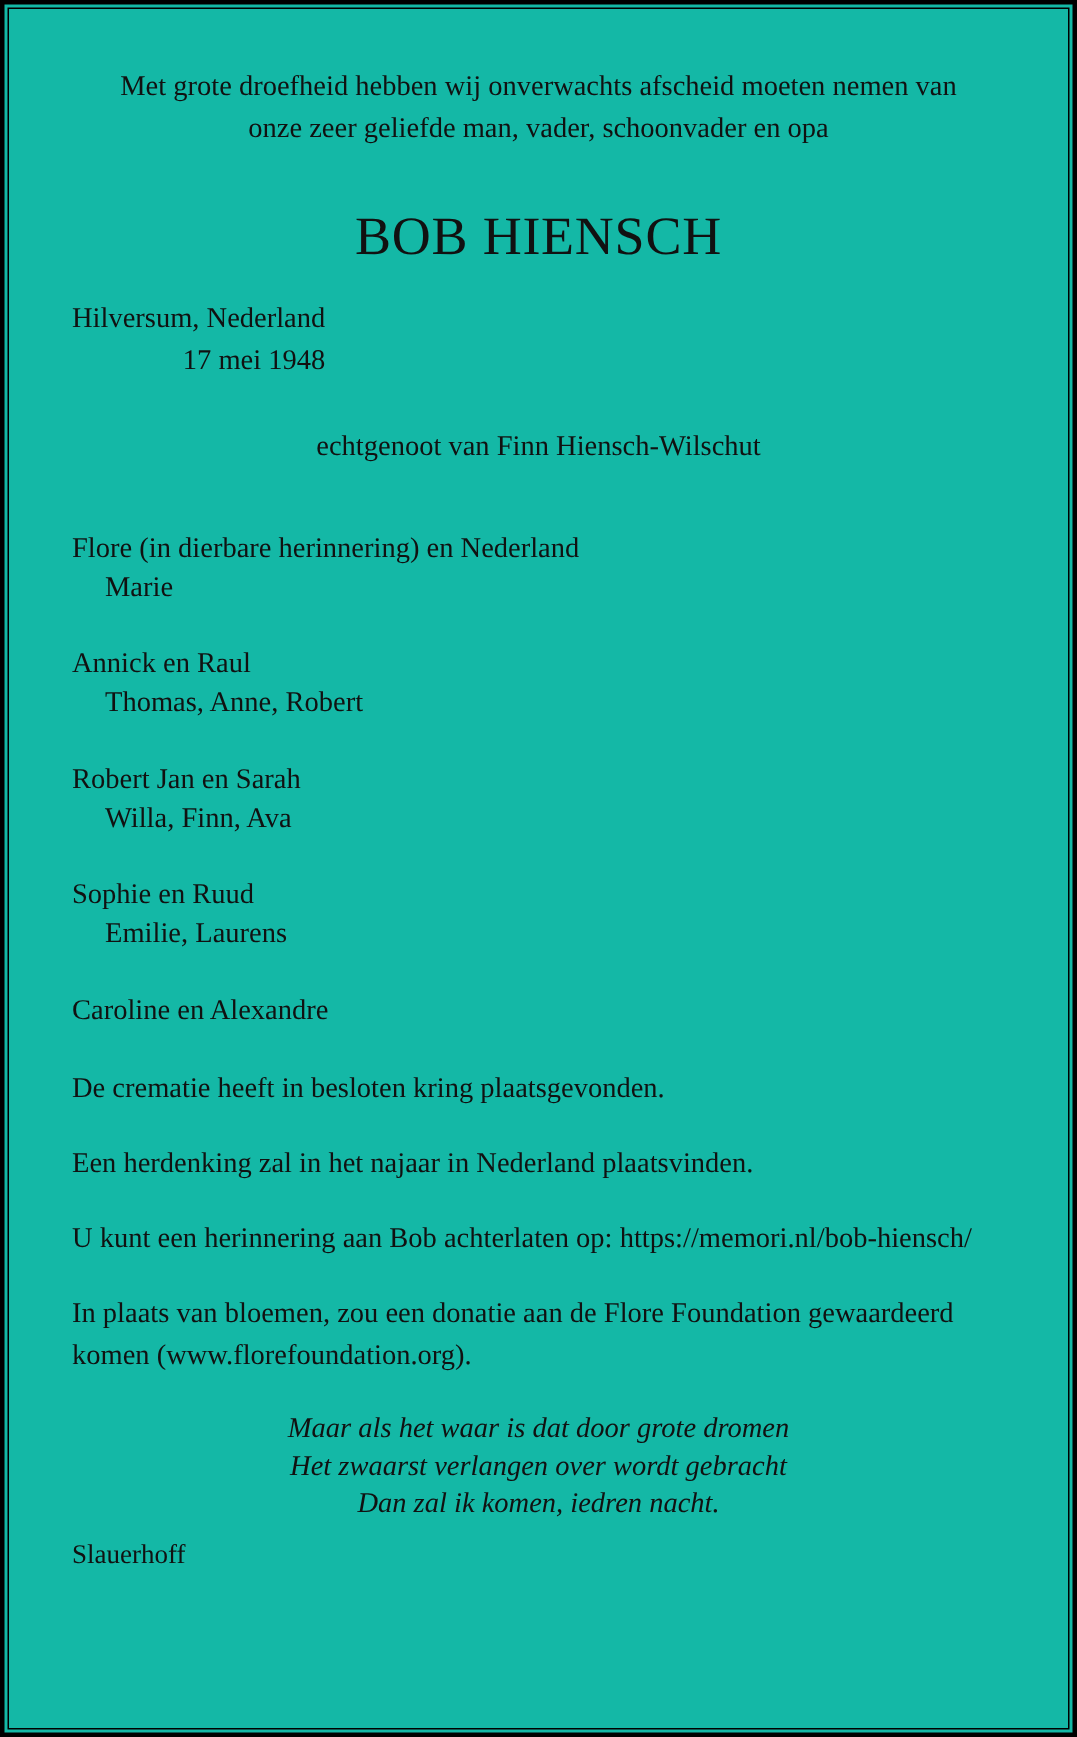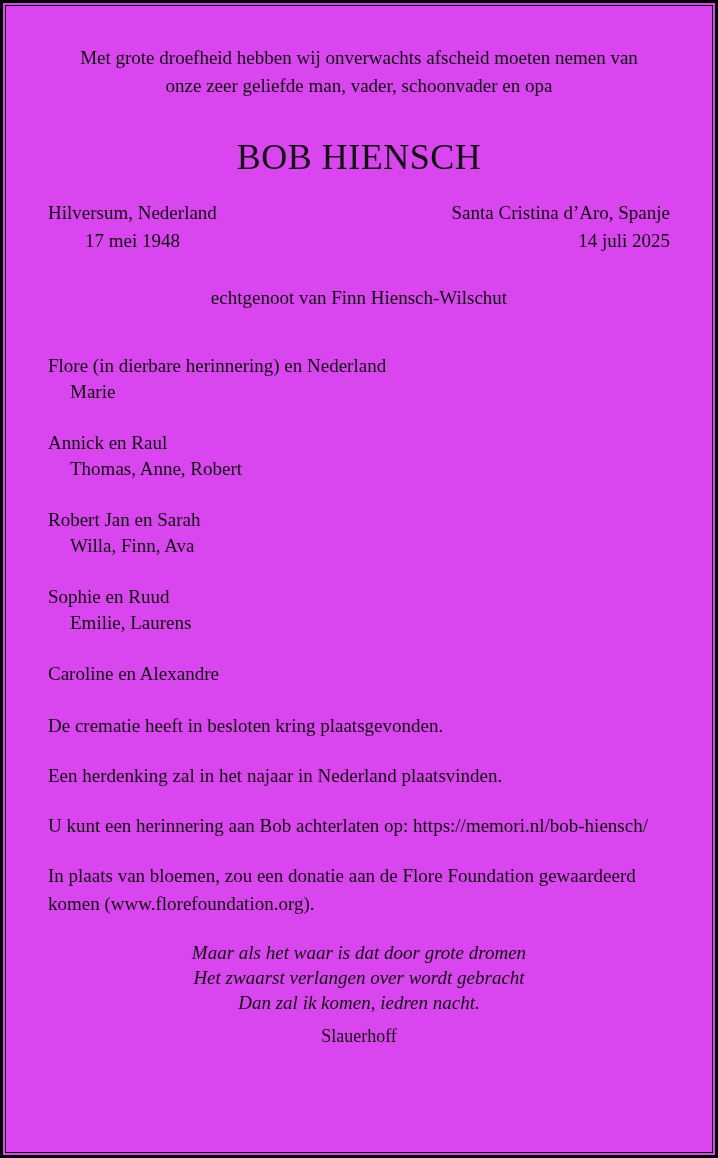--- a/index.html
+++ b/index.html
@@ -1,20 +1,20 @@
 <!DOCTYPE html>
 <html><head>
 <meta charset="utf-8">
 <style>
   html, body { margin: 0; padding: 0; background: #ffffff; }
   .page {
     position: relative;
     width: 718px;
     height: 1158px;
-    background: #d946ef;
+    background: #14b8a6;
     color: #111111;
     font-family: "Liberation Serif", "DejaVu Serif", serif;
     overflow: hidden;
     box-sizing: border-box;
   }
   .frame-outer {
     position: absolute; inset: 0;
     border: 3px solid #000000;
     pointer-events: none;
   }
@@ -37,39 +37,39 @@
     line-height: 48px;
     font-weight: normal;
     letter-spacing: 0.5px;
     margin: 33px 0 0 0;
   }
   .dates-row {
     display: flex;
     justify-content: space-between;
     margin-top: 18px;
   }
-  .dates-col-left  { text-align: center; }
+  .dates-col-left  { text-align: right; }
   .dates-col-right { text-align: right; }
   .spouse-line { text-align: center; margin-top: 29px; }
   .family-list { margin-top: 41px; line-height: 26px; }
   .family-entry { margin-bottom: 25px; }
   .children-line { padding-left: 22px; }
   .notices { margin-top: 9px; }
   .notice { margin: 0 0 22px 0; }
   .notice-nowrap { white-space: nowrap; }
   .plain-url { color: #111111; text-decoration: none; cursor: pointer; }
   .poem {
     text-align: center;
     font-style: italic;
     font-size: 19px;
     line-height: 25px;
     margin-top: 2px;
   }
   .poem-attribution {
-    text-align: center;
+    text-align: left;
     font-style: normal;
     font-size: 18px;
     margin-top: 9px;
   }
 </style>
 </head>
 <body>
 
 <div class="page">
   <div class="frame-outer"></div>
@@ -78,24 +78,20 @@
   <div class="content">
 
     <p class="intro"><span>Met grote droefheid hebben wij onverwachts afscheid moeten nemen van</span><br><span>onze zeer geliefde man, vader, schoonvader en opa</span></p>
 
     <h1 class="deceased-name">BOB HIENSCH</h1>
 
     <div class="dates-row">
       <div class="dates-col-left">
         <div>Hilversum, Nederland</div>
         <div>17 mei 1948</div>
-      </div>
-      <div class="dates-col-right">
-        <div>Santa Cristina d’Aro, Spanje</div>
-        <div>14 juli 2025</div>
       </div>
     </div>
 
     <div class="spouse-line">echtgenoot van Finn Hiensch-Wilschut</div>
 
     <div class="family-list">
       <div class="family-entry">
         <div>Flore (in dierbare herinnering) en Nederland</div>
         <div class="children-line">Marie</div>
       </div>

